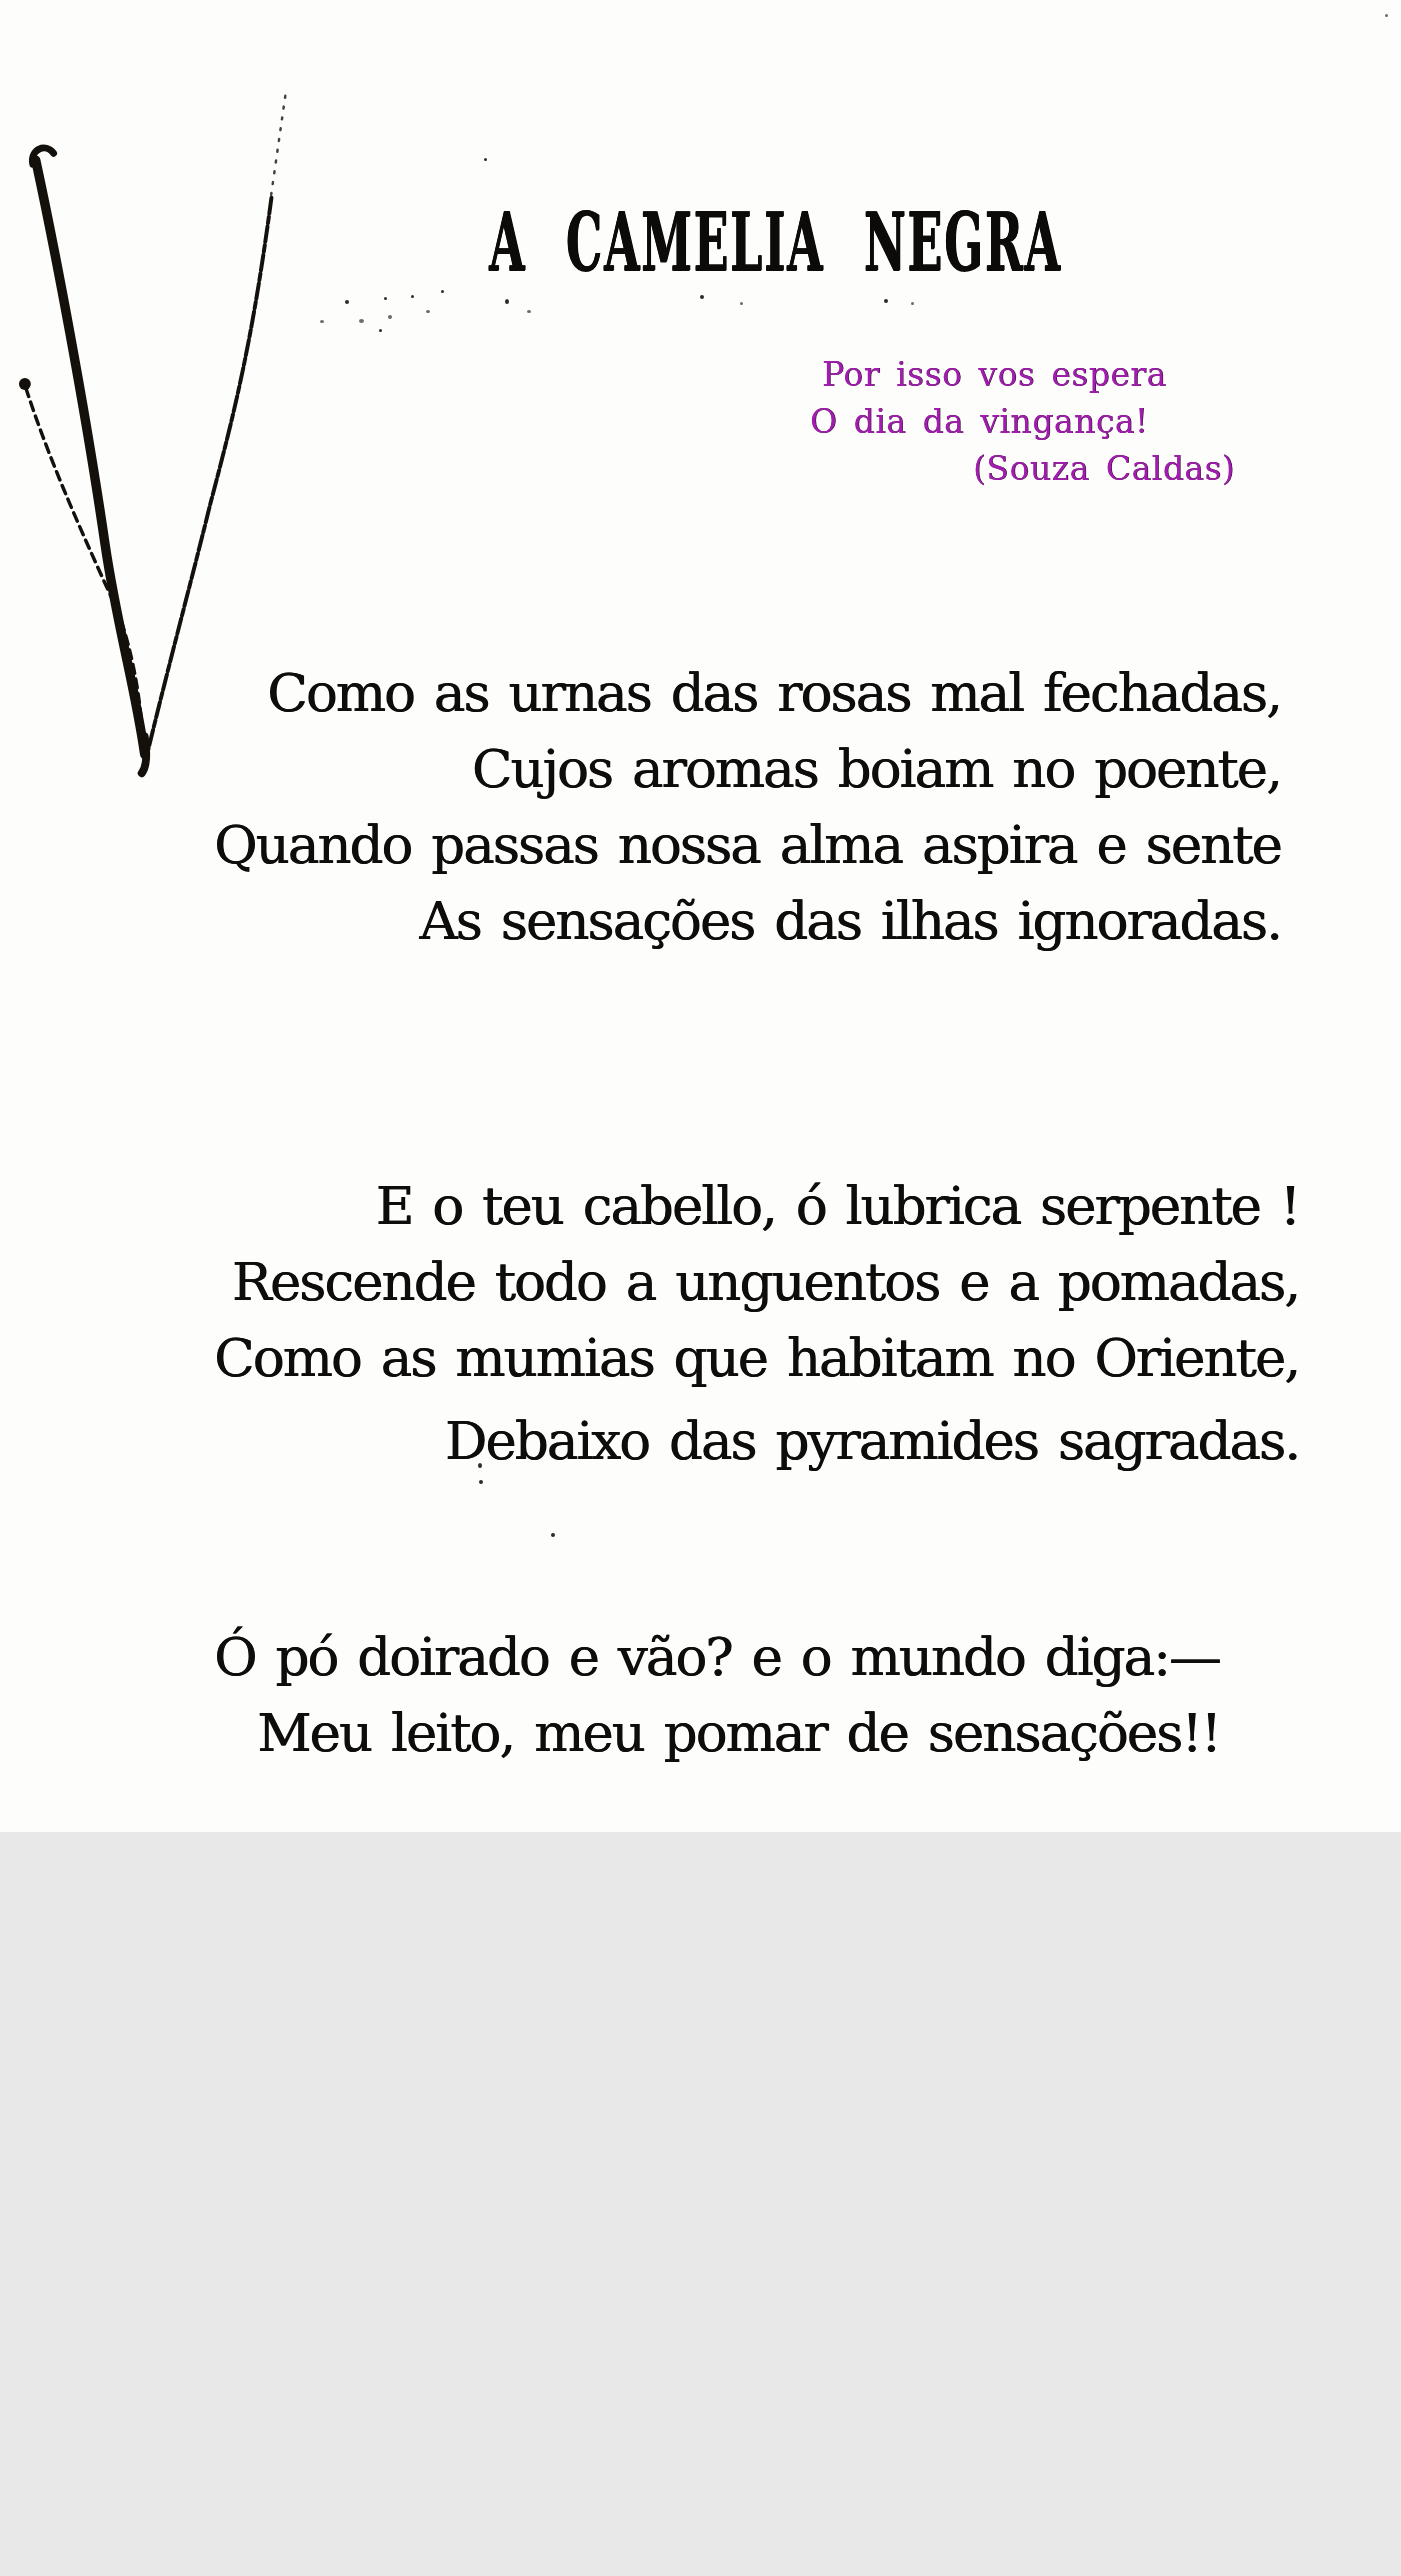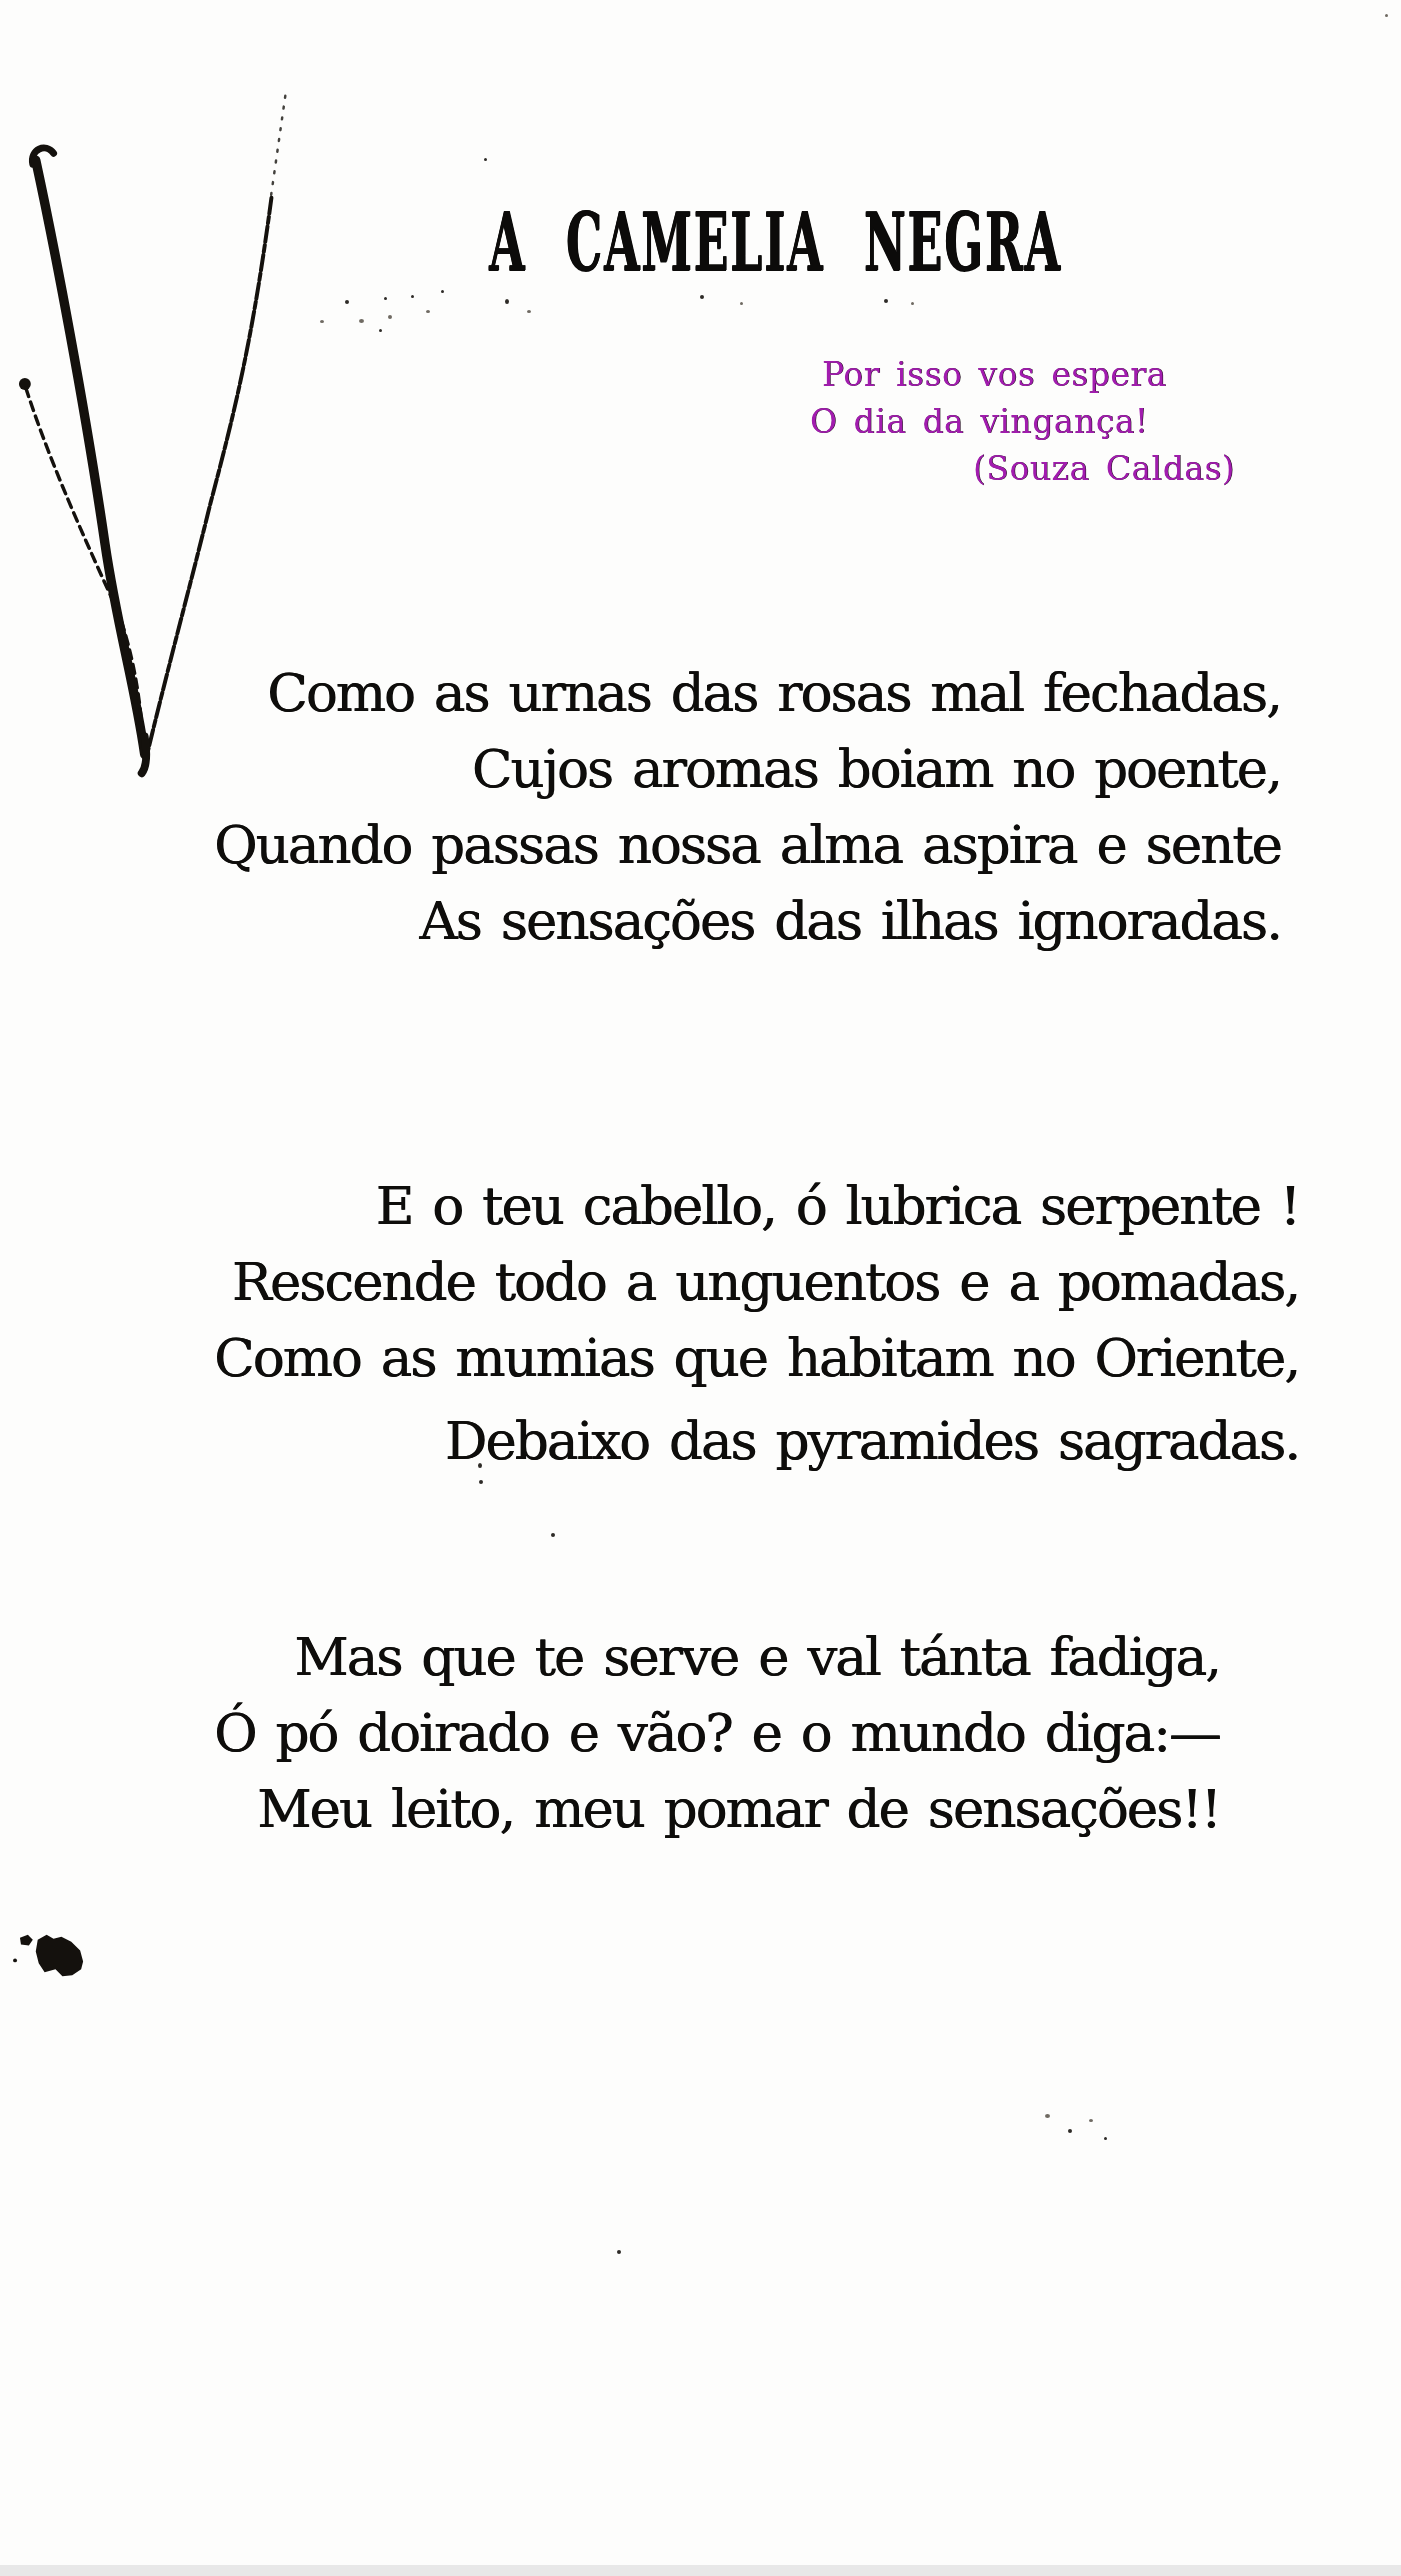--- a/index.html
+++ b/index.html
@@ -1,18 +1,18 @@
 <!DOCTYPE html>
 <html><head>
 <meta charset="utf-8">
 <style>
   html,body{margin:0;padding:0;background:#e8e8e8;}
   #page{
     position:relative;
-    width:1401px;height:2565px;
+    width:1401px;height:1832px;
     background:#fdfdfc;
     overflow:hidden;
     font-family:"DejaVu Serif", serif;
     color:#0f0e0c;
   }
   
   .title-wrap{
     position:absolute;left:489px;top:201px;height:109px;
   }
   .title-text{
@@ -97,21 +97,20 @@
   </div>
 
   <div class="stanza" style="top:1132px;margin-top:36px;">
     <div class="line">E o teu cabello, ó lubrica serpente !</div>
     <div class="line">Rescende todo a unguentos e a pomadas,</div>
     <div class="line">Como as mumias que habitam no Oriente,</div>
     <div class="line gap">Debaixo das pyramides sagradas.</div>
   </div>
 
   <div class="stanza" style="top:1619px;">
-    <div class="line">Mas que te serve e val tánta fadiga,</div>
     <div class="line">Ó pó doirado e vão? e o mundo diga:—</div>
     <div class="line">Meu leito, meu pomar de sensações!!</div>
   </div>
 
 
   <div>
     <div class="speck" style="left:345px;top:300px;width:4px;height:4px;"></div>
     <div class="speck lt" style="left:359px;top:319px;width:5px;height:4px;"></div>
     <div class="speck" style="left:384px;top:297px;width:3px;height:3px;"></div>
     <div class="speck lt" style="left:388px;top:315px;width:4px;height:4px;"></div>

